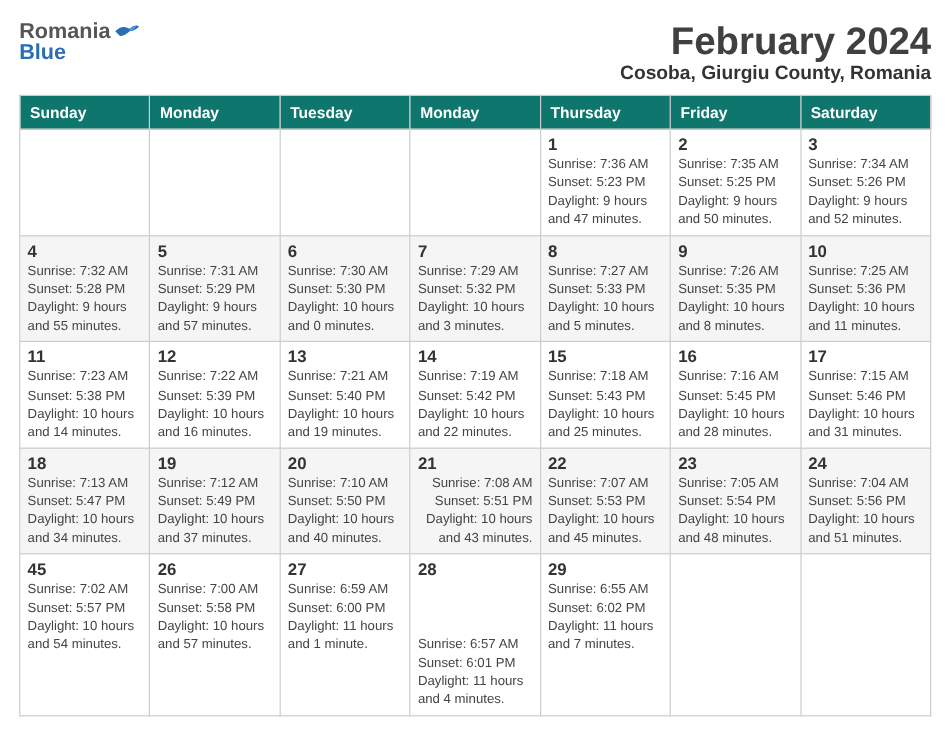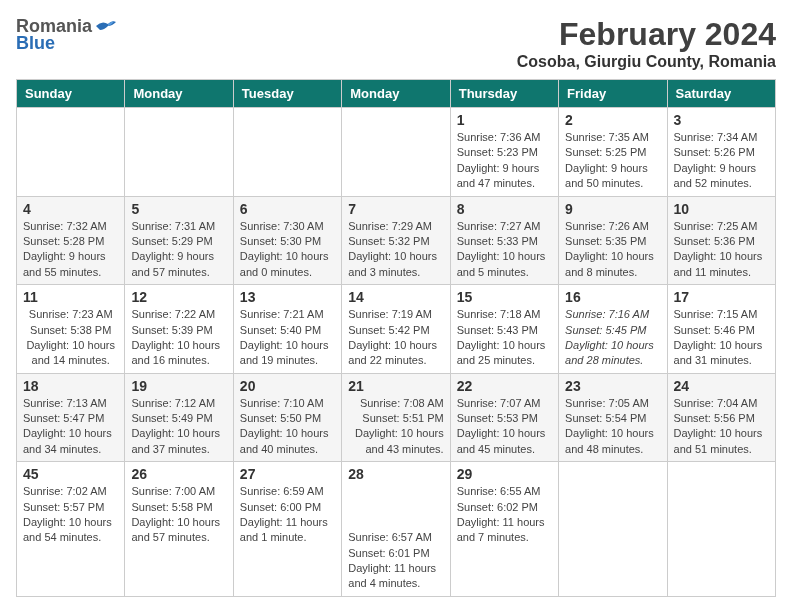--- a/index.html
+++ b/index.html
@@ -187,21 +187,21 @@
           <span class="day-number">10</span>
           <div class="day-info" style="white-space: pre-line;">Sunrise: 7:25 AM
 Sunset: 5:36 PM
 Daylight: 10 hours
 and 11 minutes.</div>
         </td>
       </tr>
       <tr>
         <td>
           <span class="day-number">11</span>
-          <div class="day-info" style="white-space: pre-line; text-align: center;">Sunrise: 7:23 AM
+          <div class="day-info" style="white-space: pre-line;">Sunrise: 7:23 AM
 Sunset: 5:38 PM
 Daylight: 10 hours
 and 14 minutes.</div>
         </td>
         <td>
           <span class="day-number">12</span>
           <div class="day-info" style="white-space: pre-line;">Sunrise: 7:22 AM
 Sunset: 5:39 PM
 Daylight: 10 hours
 and 16 minutes.</div>
@@ -222,21 +222,21 @@
         </td>
         <td>
           <span class="day-number">15</span>
           <div class="day-info" style="white-space: pre-line;">Sunrise: 7:18 AM
 Sunset: 5:43 PM
 Daylight: 10 hours
 and 25 minutes.</div>
         </td>
         <td>
           <span class="day-number">16</span>
-          <div class="day-info" style="white-space: pre-line; font-style: italic;">Sunrise: 7:16 AM
+          <div class="day-info" style="white-space: pre-line;">Sunrise: 7:16 AM
 Sunset: 5:45 PM
 Daylight: 10 hours
 and 28 minutes.</div>
         </td>
         <td>
           <span class="day-number">17</span>
           <div class="day-info" style="white-space: pre-line;">Sunrise: 7:15 AM
 Sunset: 5:46 PM
 Daylight: 10 hours
 and 31 minutes.</div>

